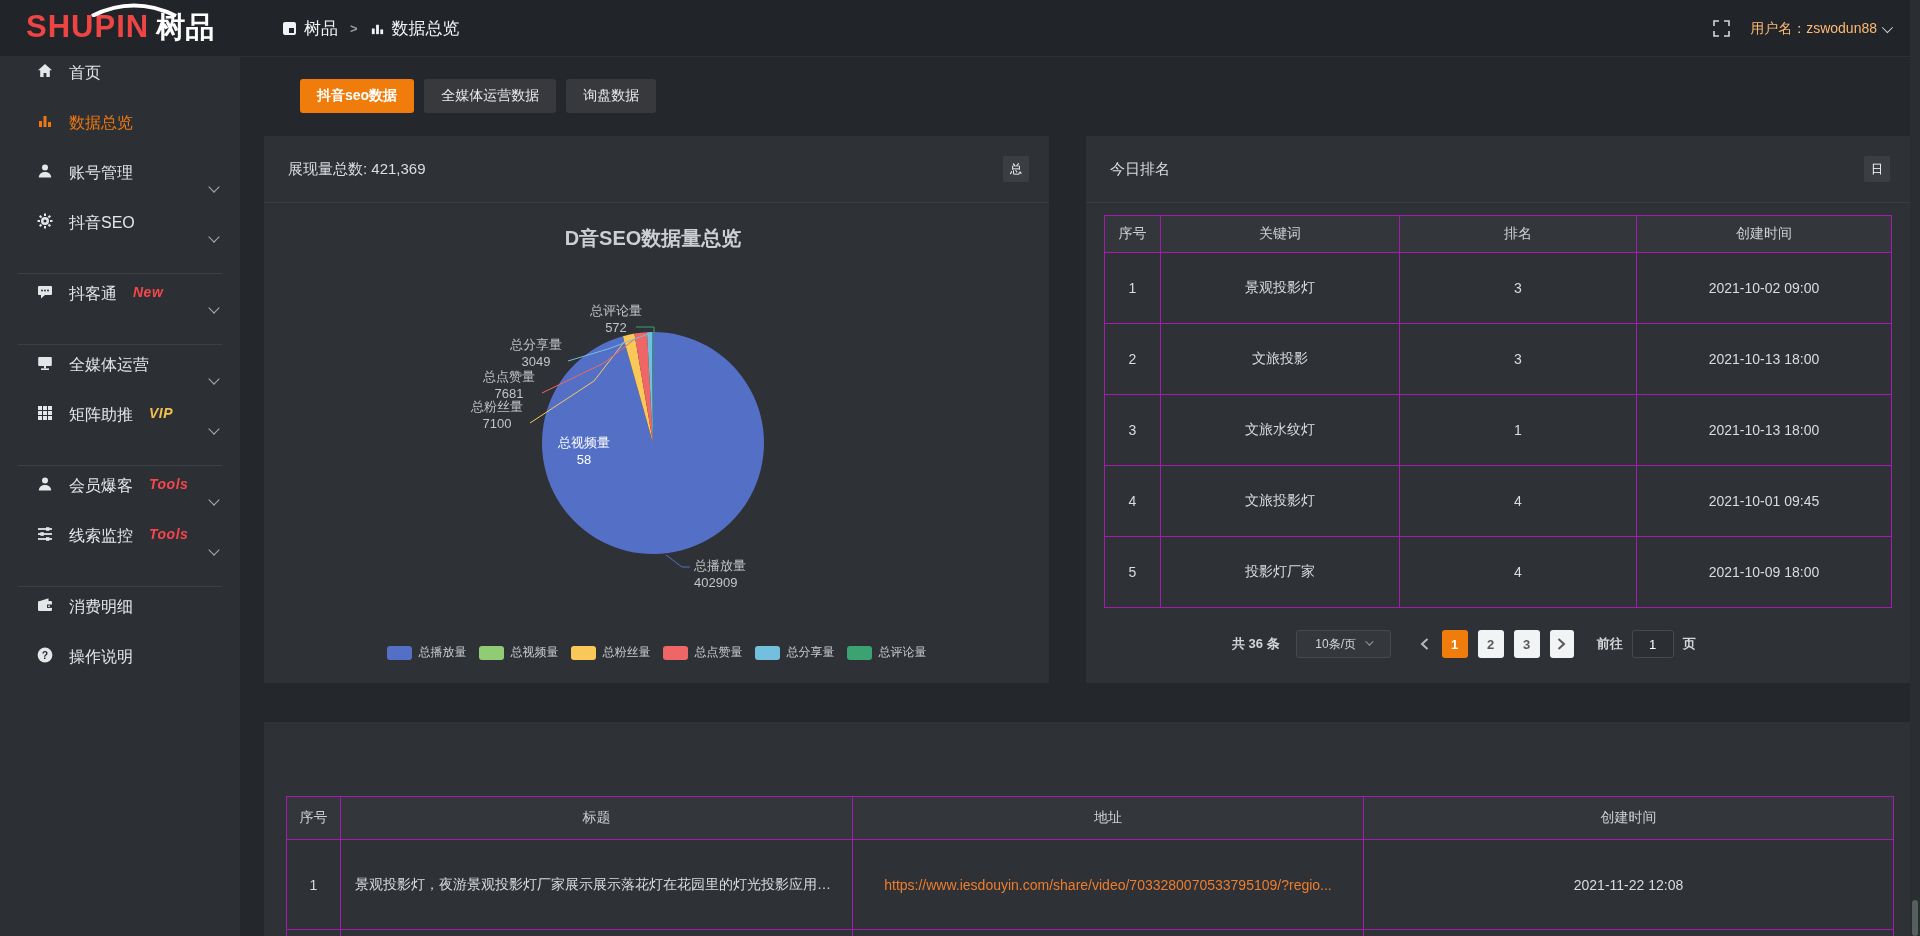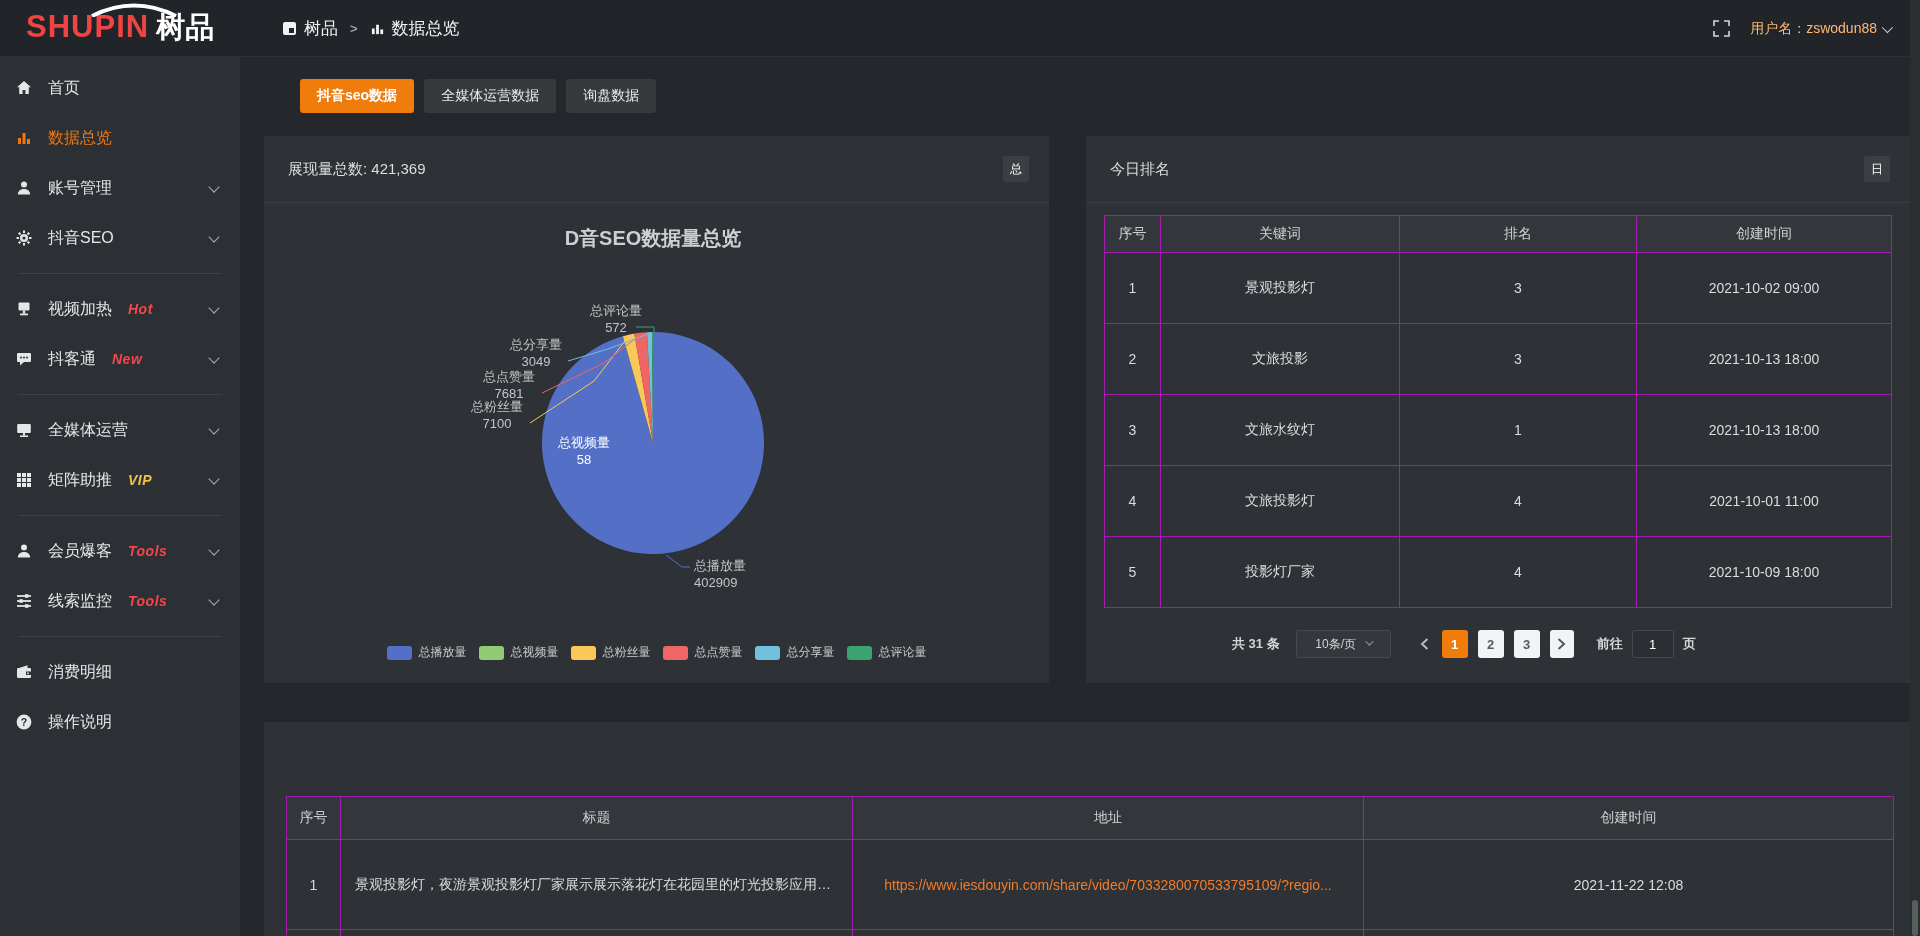--- a/index.html
+++ b/index.html
@@ -16,21 +16,21 @@
   .breadcrumb { position:absolute; left:282px; top:0; height:57px; display:flex; align-items:center; font-size:17px; }
   .crumb { display:flex; align-items:center; gap:7px; color:#f2f3f4; cursor:pointer; }
   .crumb-sep { color:#9b9ea2; margin:0 12px; font-size:13px; font-weight:bold; }
   .header-right { position:absolute; right:30px; top:0; height:57px; display:flex; align-items:center; gap:20px; }
   .username { font-size:14px; color:#fdba74; display:flex; align-items:center; gap:5px; cursor:pointer; }
   .chev-down { width:8px; height:8px; border-right:1.5px solid #cfd2d5; border-bottom:1.5px solid #cfd2d5;
     transform:rotate(45deg) translateY(-2px); display:inline-block; }
 
   
   .sidebar { position:absolute; left:0; top:57px; bottom:0; width:240px; background:#2c3034; padding-top:6px; z-index:4; }
-  .side-item { position:relative; height:50px; display:flex; align-items:center; padding-left:15px; cursor:pointer; color:#e4e6e8; }
+  .side-item { position:relative; height:50px; display:flex; align-items:flex-start; padding-left:36px; cursor:pointer; color:#e4e6e8; }
   .side-item .ic { width:18px; height:16px; margin-right:15px; display:flex; align-items:center; justify-content:center; color:#e4e6e8; }
   .side-item .lbl { font-size:16px; }
   .side-item.active, .side-item.active .ic { color:#ee7712; }
   .side-badge { font-size:14px; font-weight:bold; font-style:italic; margin-left:16px; letter-spacing:.5px; }
   .badge-red { color:#f5464b; } .badge-yellow { color:#f0c14b; }
   .side-chev { position:absolute; right:22px; width:8px; height:8px; border-right:1.5px solid #a9acb0;
     border-bottom:1.5px solid #a9acb0; transform:rotate(45deg); top:20px; }
   .side-divider { border-top:1px solid #3c4045; margin:10px 18px; }
 
   
@@ -190,32 +190,20 @@
           <circle cx="8" cy="8" r="4" fill="currentColor"></circle>
           <circle cx="8" cy="8" r="1.6" fill="#2c3034"></circle>
         </svg>
       </span>
     <span class="lbl">抖音SEO</span>
     <i class="side-chev"></i>
   </div>
 
   <div class="side-divider"></div>
 
-  <div class="side-item">
-    <span class="ic">
-        <svg width="16" height="16" viewBox="0 0 16 16">
-          <rect x="2.5" y="1.5" width="11" height="8" rx="1" fill="currentColor"></rect>
-          <rect x="6.8" y="9.5" width="2.4" height="3" fill="currentColor"></rect>
-          <rect x="4" y="12.5" width="8" height="1.8" fill="currentColor"></rect>
-        </svg>
-      </span>
-    <span class="lbl">视频加热</span>
-    <span class="side-badge badge-red">Hot</span>
-    <i class="side-chev"></i>
-  </div>
   <div class="side-item">
     <span class="ic">
         <svg width="16" height="16" viewBox="0 0 16 16">
           <path d="M2,2 H14 a1,1 0 0 1 1,1 V10 a1,1 0 0 1 -1,1 H8 L4,14.5 V11 H2 a1,1 0 0 1 -1,-1 V3 a1,1 0 0 1 1,-1 Z" fill="currentColor"></path>
           <circle cx="5" cy="6.5" r="1" fill="#2c3034"></circle>
           <circle cx="8" cy="6.5" r="1" fill="#2c3034"></circle>
           <circle cx="11" cy="6.5" r="1" fill="#2c3034"></circle>
         </svg>
       </span>
     <span class="lbl">抖客通</span>
@@ -417,33 +405,33 @@
         <tr>
           <td>3</td>
             <td>文旅水纹灯</td>
             <td>1</td>
             <td>2021-10-13 18:00</td>
         </tr>
         <tr>
           <td>4</td>
             <td>文旅投影灯</td>
             <td>4</td>
-            <td>2021-10-01 11:00</td>
+            <td>2021-10-01 09:45</td>
         </tr>
         <tr>
           <td>5</td>
             <td>投影灯厂家</td>
             <td>4</td>
             <td>2021-10-09 18:00</td>
         </tr>
       </tbody>
     </table>
 
     <div class="pagination">
-      <span class="pg-total">共 31 条</span>
+      <span class="pg-total">共 36 条</span>
       <span class="pg-size">
         <span>10条/页</span>
         <i class="chev-down"></i>
       </span>
       <span class="pg-arrow">
         <svg width="9" height="12" viewBox="0 0 9 12">
             <path d="M7.5,1 L2,6 L7.5,11" fill="none" stroke="#b6b9bd" stroke-width="2"></path>
           </svg>
       </span>
       <span class="pg-btn active">1</span>

